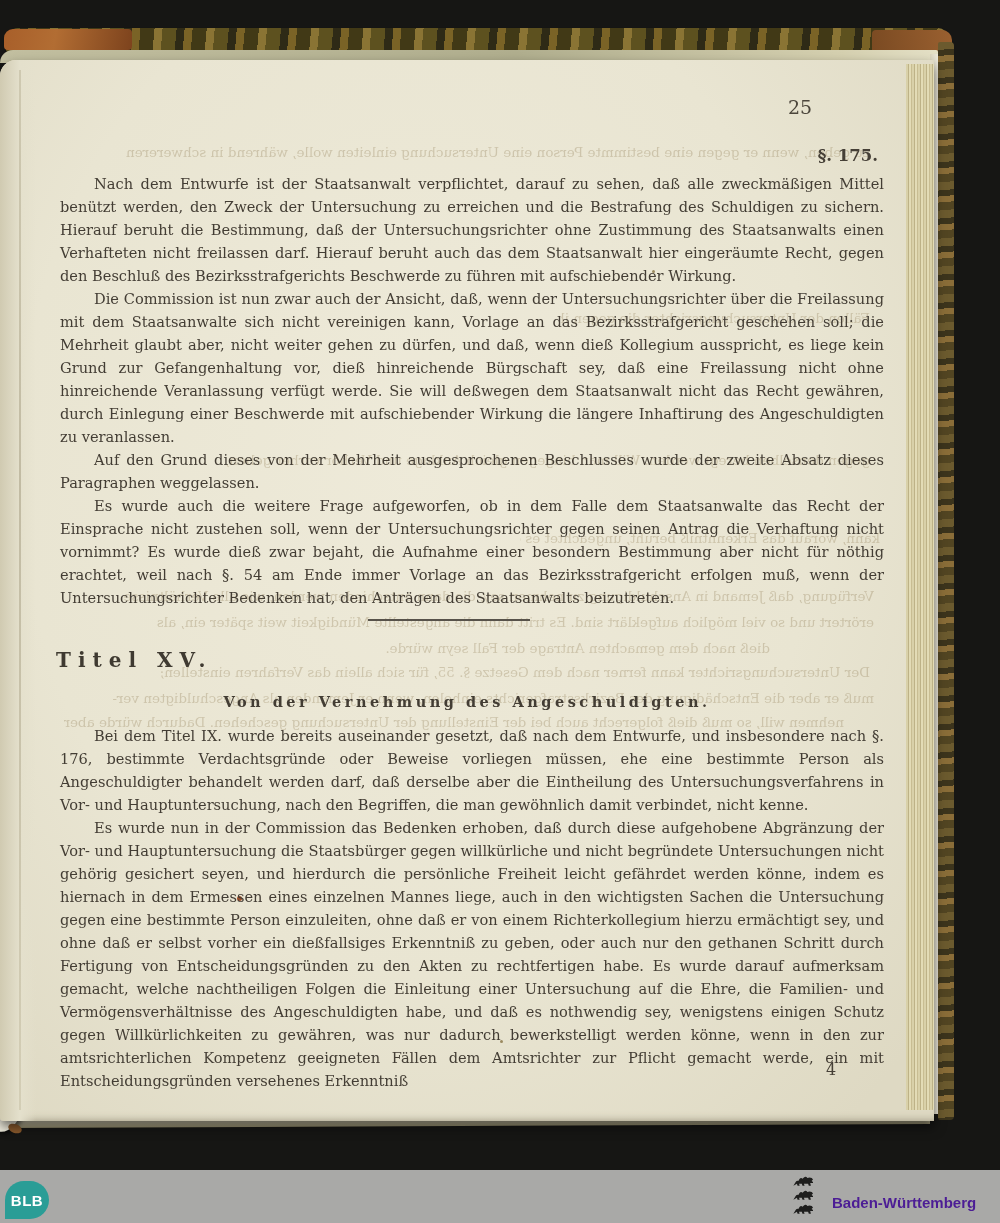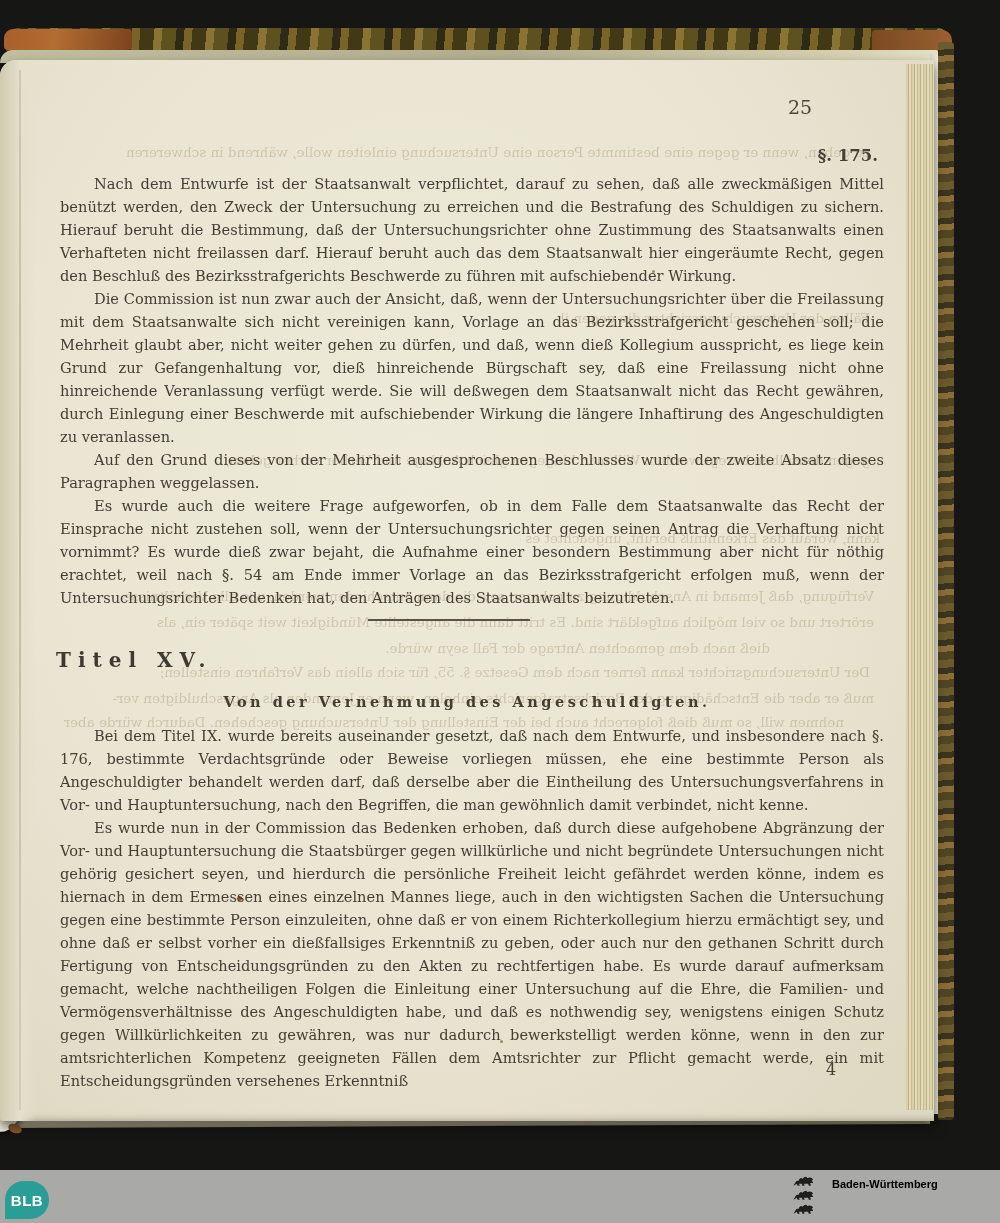--- a/index.html
+++ b/index.html
@@ -103,21 +103,21 @@
   }
   .blb-logo{
     position:absolute;left:5px;top:11px;width:44px;height:38px;
     background:#2a9d96;border-radius:20px 20px 20px 0;
     display:flex;align-items:center;justify-content:center;
   }
   .blb-logo span{color:#fff;font-weight:bold;font-size:15px;letter-spacing:.5px;}
   .lib-name{position:absolute;left:58px;top:9px;color:#30302e;font-weight:bold;
     font-size:13.5px;letter-spacing:1px;line-height:18px;}
   .bw-lions{position:absolute;left:792px;top:6px;width:28px;height:42px;}
-  .bw-name{position:absolute;left:832px;top:8px;color:#000000;font-weight:bold;font-size:11px;}
+  .bw-name{position:absolute;left:832px;top:24px;color:#4c1d95;font-weight:bold;font-size:15px;}
 </style>
 </head>
 <body>
 
 <div class="top-binding"></div>
 <div class="leather-left"></div>
 <div class="leather-right"></div>
 <div class="top-page-edge"></div>
 <div class="right-binding"></div>
 <div class="white-sliver"></div>

